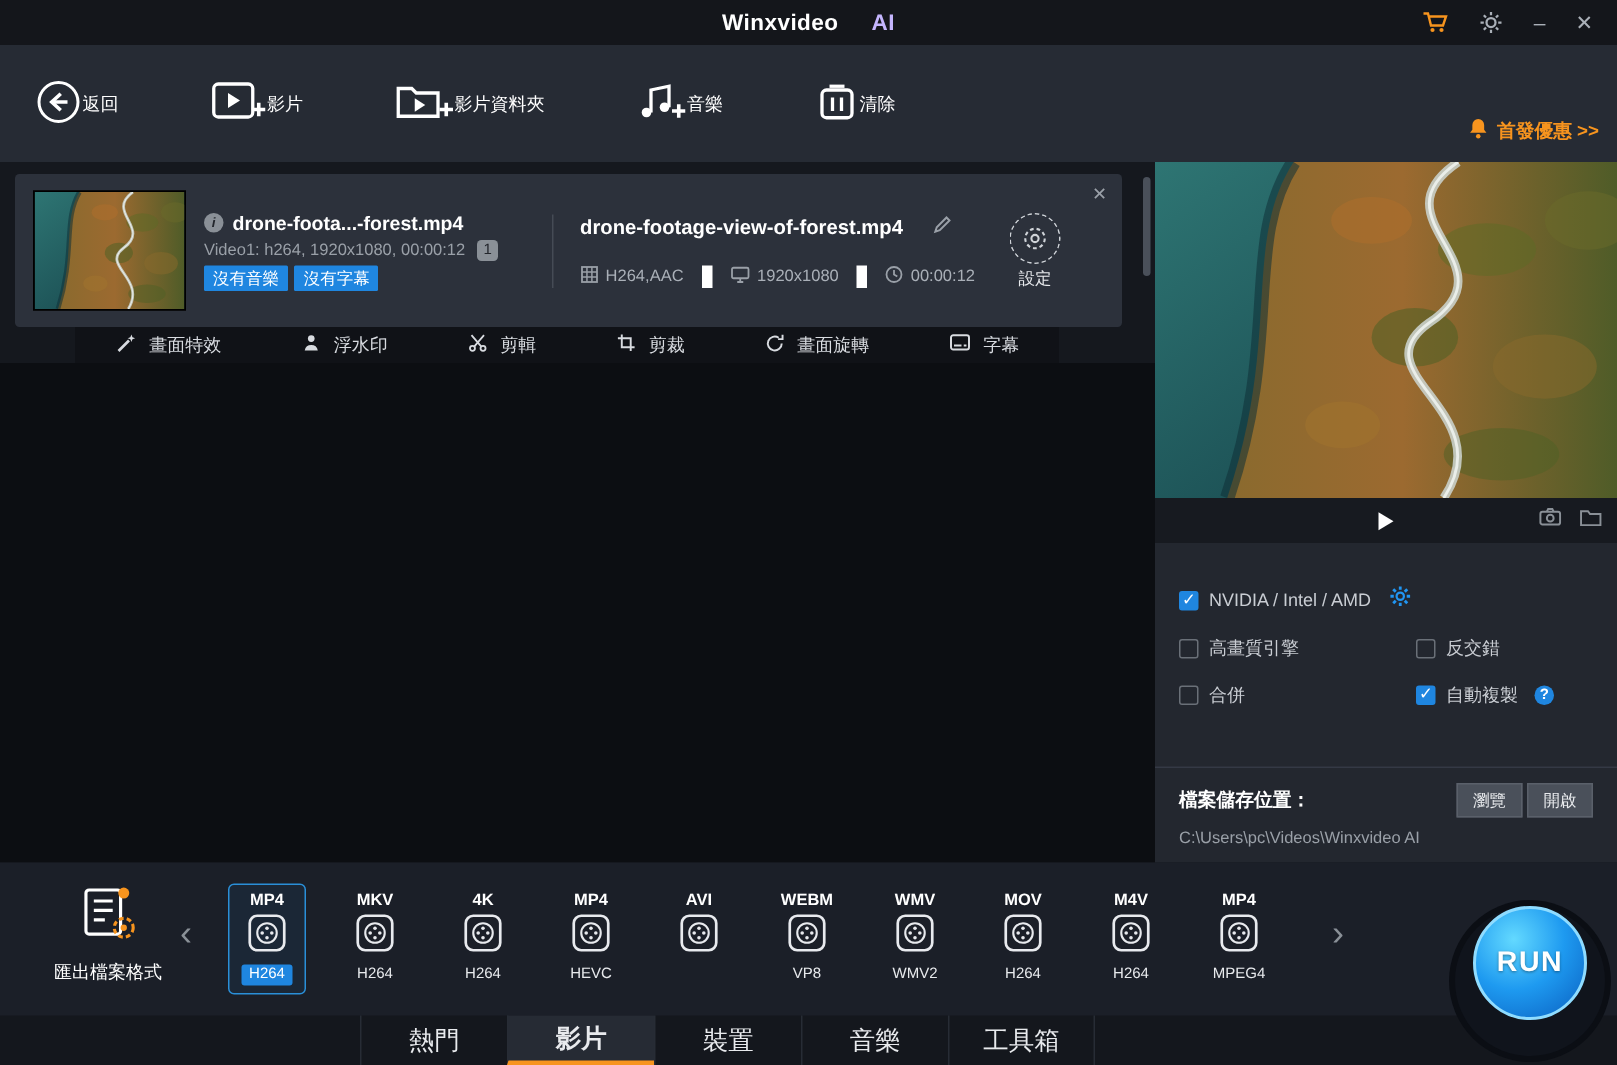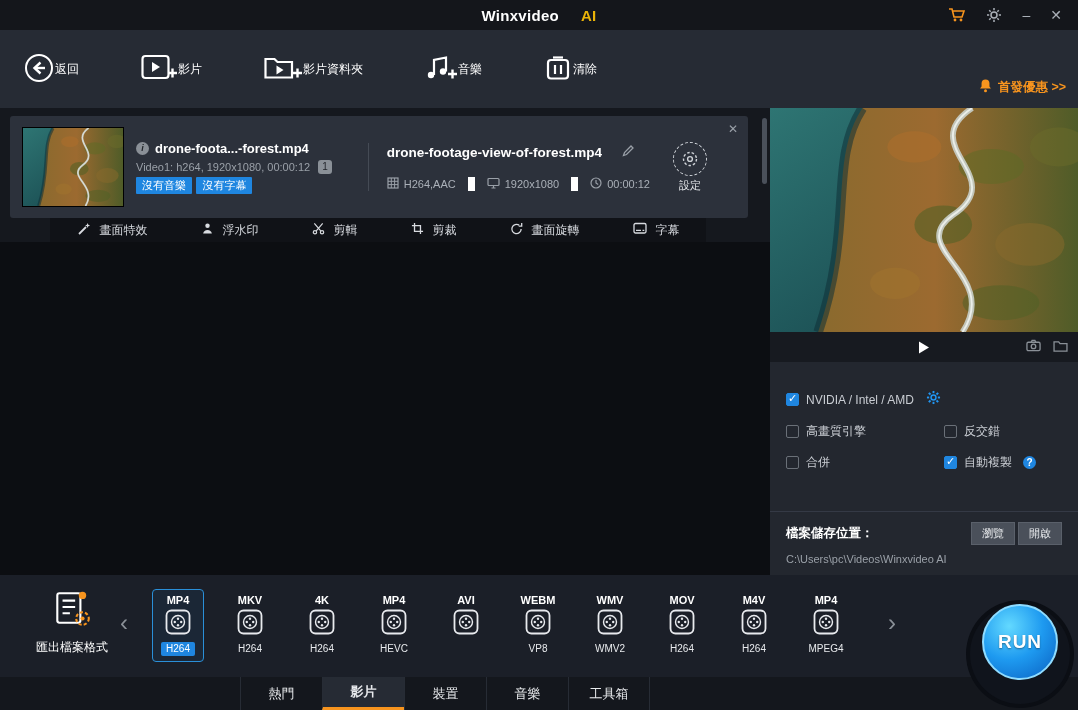--- a/index.html
+++ b/index.html
@@ -3,21 +3,21 @@
 <meta charset="utf-8">
 <style>
   *{margin:0;padding:0;box-sizing:border-box}
   html,body{background:#000}
   body{font-family:"Liberation Sans","DejaVu Sans",sans-serif}
   .app{position:relative;width:1078px;height:710px;background:#14161b;overflow:hidden;color:#e8eaed}
 
   
   .titlebar{position:absolute;top:0;left:0;right:0;height:30px;background:#14161b;display:flex;align-items:center;justify-content:center}
   .title{font-size:15px;font-weight:bold;color:#fff;letter-spacing:.3px}
-  .title .accent{color:#eab308;margin-left:22px}
+  .title .accent{color:#c4b5fd;margin-left:22px}
   .win-right{position:absolute;right:0;top:0;height:30px;display:flex;align-items:center;gap:20px;padding-right:16px}
   .win-btn{color:#aab0b8;font-size:14px;cursor:pointer;line-height:1}
   .icon-btn{display:flex;align-items:center;cursor:pointer}
 
   
   .toolbar{position:absolute;top:30px;left:0;right:0;height:78px;background:#262b34;display:flex;align-items:center;padding-left:24px;gap:62px}
   .tb-item{display:flex;align-items:center;gap:1px;font-size:12px;color:#fff;cursor:pointer;white-space:nowrap}
   .promo{position:absolute;right:12px;bottom:12px;display:flex;align-items:center;gap:5px;color:#f7941e;font-size:12.5px;font-weight:bold;cursor:pointer}
 
   
@@ -81,21 +81,21 @@
   .chev-l{left:120px}
   .chev-r{left:888px}
   .fmt-row{position:absolute;left:152px;top:14px;display:flex;gap:20px}
   .fmt{width:52px;padding:4px 2px 5px 2px;display:flex;flex-direction:column;align-items:center;gap:3px;cursor:pointer;border:1px solid transparent;border-radius:4px}
   .fmt-name{font-size:11px;font-weight:bold;color:#fff}
   .fmt-codec{font-size:10px;color:#e8eaed;padding:1px 5px;border-radius:2px;min-height:14px}
   .fmt.selected{border-color:#2a8fd8;background:rgba(33,150,243,.07)}
   .fmt.selected .fmt-codec{background:#1f86e0;color:#fff}
 
   .tabsbar{position:absolute;bottom:0;left:0;right:0;height:33px;background:#14171d;display:flex;padding-left:240px}
-  .tab{width:82px;height:100%;display:flex;align-items:center;justify-content:center;font-size:13px;color:#e8eaed;border-left:1px solid #272c35;cursor:pointer}
+  .tab{width:98px;height:100%;display:flex;align-items:center;justify-content:center;font-size:17px;color:#e8eaed;border-left:1px solid #272c35;cursor:pointer}
   .tab:last-child{border-right:1px solid #272c35}
   .tab.active{background:#262b34;border-bottom:3px solid #f7941e;font-weight:bold}
 
   .run{position:absolute;right:8px;bottom:6px;width:100px;height:100px;border-radius:50%;background:#10141c;display:flex;justify-content:center;box-shadow:0 0 0 4px #0b0e14;cursor:pointer;z-index:5}
   .run-inner{width:76px;height:76px;border-radius:50%;background:radial-gradient(circle at 35% 28%,#63d9ff 0%,#1e9af0 48%,#0a5fc0 100%);border:2px solid #8fdcff;display:flex;align-items:center;justify-content:center;font-weight:bold;font-size:19px;color:#fff;letter-spacing:1px;text-shadow:0 1px 2px rgba(0,0,0,.4)}
 </style>
 </head>
 <body>
 
 <svg width="0" height="0" style="position:absolute" aria-hidden="true">

